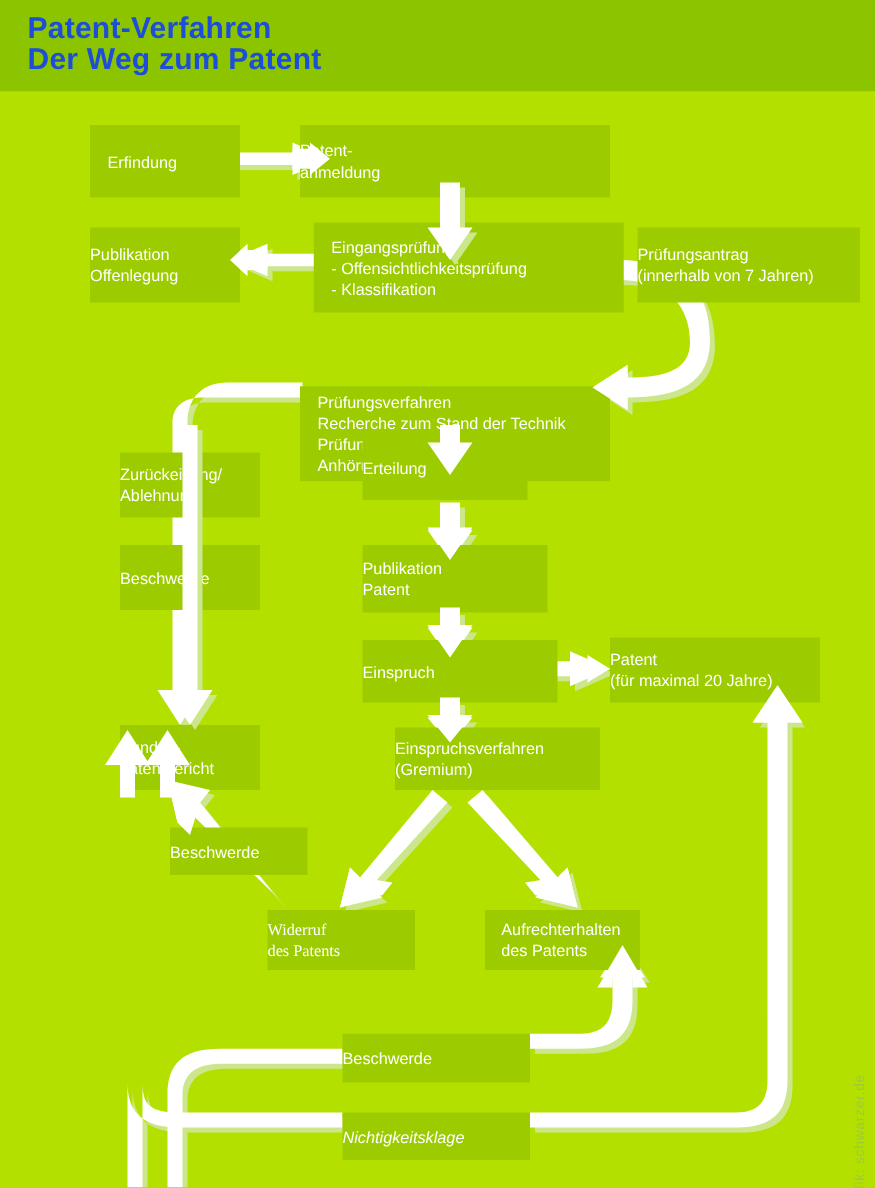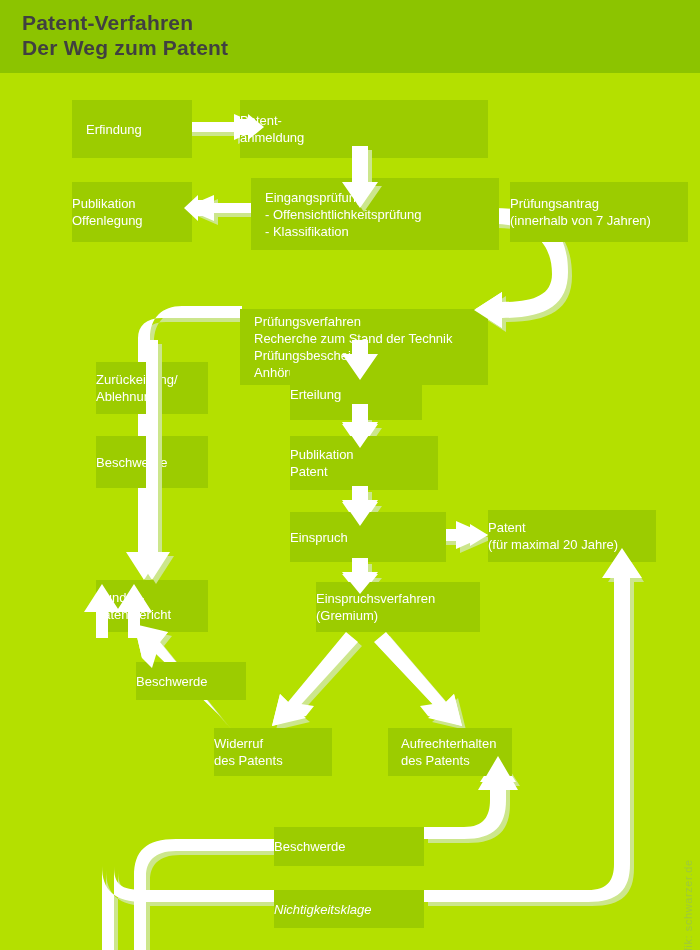--- a/index.html
+++ b/index.html
@@ -13,22 +13,22 @@
   }
   #stage{position:relative;width:700px;height:950px;overflow:hidden;}
 
   
   .header-band{
     position:absolute;left:0;top:0;width:700px;height:73px;
     background:#8cc400;
   }
   .header-title{
     position:absolute;left:22px;top:10px;
-    color:#404040;
-    font-size:21px;font-weight:bold;line-height:25px;
+    color:#1d4ed8;
+    font-size:24px;font-weight:bold;line-height:25px;
     letter-spacing:.2px;
     white-space:pre-line;
   }
 
   
   svg.layer{position:absolute;left:0;top:0;width:700px;height:950px;}
   #arrows-under{z-index:1;}
   #arrows-over{z-index:3;pointer-events:none;}
 
   
@@ -162,21 +162,21 @@
 Recherche zum Stand der Technik
 Prüfungsbescheide
 Anhörung</span>
   </div>
 
   <div class="box ctr" style="left:96px;top:362px;width:112px;height:52px;">
     <span class="txt">Zurückeisung/
 Ablehnung</span>
   </div>
 
-  <div class="box ctr" style="left:290px;top:368px;width:132px;height:52px;">
+  <div class="box ctr" style="left:290px;top:348px;width:132px;height:52px;">
     <span class="txt">Erteilung</span>
   </div>
 
   <div class="box ctr" style="left:96px;top:436px;width:112px;height:52px;">
     <span class="txt">Beschwerde</span>
   </div>
 
   <div class="box ctr" style="left:290px;top:436px;width:148px;height:54px;">
     <span class="txt">Publikation
 Patent</span>
@@ -198,21 +198,21 @@
 
   <div class="box ctr" style="left:284px;top:582px;width:164px;height:50px;margin-left:32px;">
     <span class="txt">Einspruchsverfahren
 (Gremium)</span>
   </div>
 
   <div class="box ctr" style="left:136px;top:662px;width:110px;height:38px;">
     <span class="txt">Beschwerde</span>
   </div>
 
-  <div class="box ctr" style="left:214px;top:728px;width:118px;height:48px;">
+  <div class="box ctr" style="left:214px;top:728px;width:118px;height:48px;font-family:Liberation Serif, serif;">
     <span class="txt">Widerruf
 des Patents</span>
   </div>
 
   <div class="box ctr" style="left:388px;top:728px;width:124px;height:48px;padding-left:13px;">
     <span class="txt">Aufrechterhalten
 des Patents</span>
   </div>
 
   <div class="box ctr" style="left:274px;top:827px;width:150px;height:39px;">

